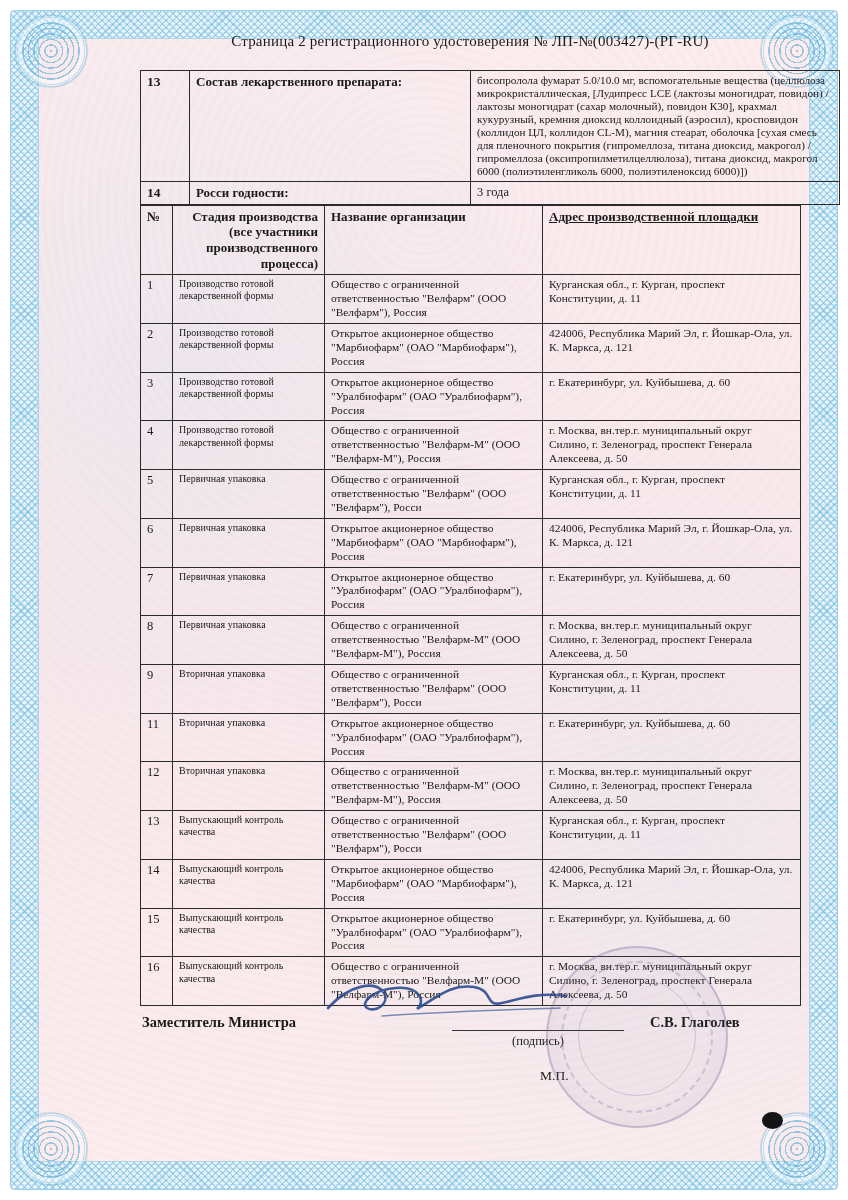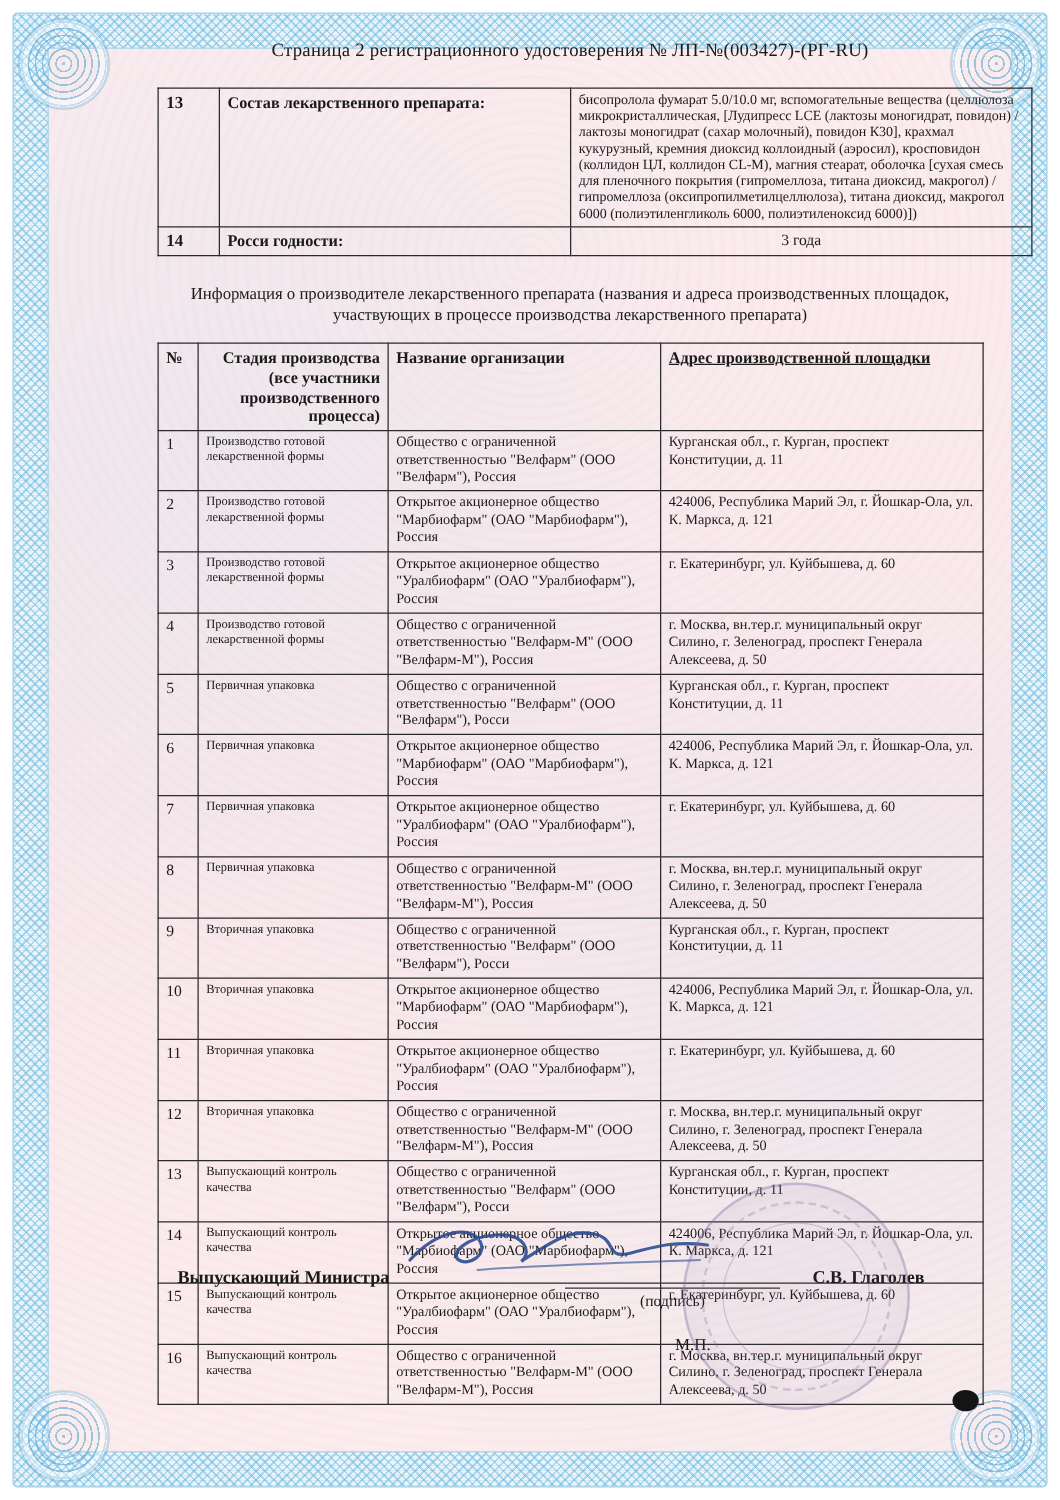--- a/index.html
+++ b/index.html
@@ -31,31 +31,31 @@
     position:absolute; width:70px; height:70px; border-radius:50%;
     background:
       repeating-radial-gradient(circle at 50% 50%, rgba(100,175,215,.65) 0 1.3px, rgba(255,255,255,0) 1.3px 5.5px);
     box-shadow: 0 0 0 2px rgba(100,175,215,.35), inset 0 0 0 6px rgba(255,255,255,.45);
   }
   .rosette.tl { left:16px; top:16px; }
   .rosette.tr { right:16px; top:16px; }
   .rosette.bl { left:16px; bottom:16px; }
   .rosette.br { right:16px; bottom:16px; }
 
-  .content { position:absolute; left:126px; top:33px; width:660px; }
+  .content { position:absolute; left:140px; top:33px; width:660px; }
   .doc-header { text-align:center; font-size:15px; letter-spacing:.2px; }
 
   table { border-collapse:collapse; table-layout:fixed; width:660px; background:transparent; }
   td, th { border:1px solid #2a2a2a; vertical-align:top; padding:3px 6px; overflow:hidden; }
 
   .info-table { margin-top:20px; }
   .info-table .num   { width:36px;  font-weight:bold; font-size:13.5px; }
   .info-table .label { width:268px; font-weight:bold; font-size:13px; }
   .info-table .value { width:356px; font-size:11.2px; line-height:1.16;margin-left:40px; }
-  .info-table .value.center { text-align:center; font-size:12.5px; }
+  .info-table .value.center { text-align:left; font-size:12.5px; }
 
   .intro { margin:22px 0 14px 0; text-align:center; font-size:13.4px; line-height:1.25; }
 
   .prod-table th { font-size:13px; text-align:left; font-weight:bold; line-height:1.2; }
   .prod-table td { font-size:11.4px; line-height:1.22; }
   .prod-table .c-num   { width:32px; }
   .prod-table .c-stage { width:152px;text-align:right; }
   .prod-table .c-org   { width:218px; }
   .prod-table .c-addr  { width:258px;text-decoration:underline; }
   .prod-table td:nth-child(1) { font-size:12.5px; }
@@ -111,21 +111,20 @@
         <td class="value">бисопролола фумарат 5.0/10.0 мг, вспомогательные вещества (целлюлоза микрокристаллическая, [Лудипресс LCE (лактозы моногидрат, повидон) / лактозы моногидрат (сахар молочный), повидон К30], крахмал кукурузный, кремния диоксид коллоидный (аэросил), кросповидон (коллидон ЦЛ, коллидон CL-M), магния стеарат, оболочка [сухая смесь для пленочного покрытия (гипромеллоза, титана диоксид, макрогол) / гипромеллоза (оксипропилметилцеллюлоза), титана диоксид, макрогол 6000 (полиэтиленгликоль 6000, полиэтиленоксид 6000)])</td>
       </tr>
       <tr>
         <td class="num">14</td>
         <td class="label">Росси годности:</td>
         <td class="value center">3 года</td>
       </tr>
     </tbody>
       </table>
 
-    <p class="intro">Информация о производителе лекарственного препарата (названия и адреса производственных площадок, участвующих в процессе производства лекарственного препарата)</p>
 
     <table class="prod-table">
       <colgroup>
         <col class="c-num">
           <col class="c-stage">
           <col class="c-org">
           <col class="c-addr">
       </colgroup>
       <thead>
         <tr>
@@ -184,68 +183,62 @@
             <td>Общество с ограниченной ответственностью "Велфарм-М" (ООО "Велфарм-М"), Россия</td>
             <td>г. Москва, вн.тер.г. муниципальный округ Силино, г. Зеленоград, проспект Генерала Алексеева, д. 50</td>
           </tr>
           <tr>
             <td>9</td>
             <td>Вторичная упаковка</td>
             <td>Общество с ограниченной ответственностью "Велфарм" (ООО "Велфарм"), Росси</td>
             <td>Курганская обл., г. Курган, проспект Конституции, д. 11</td>
           </tr>
           <tr>
-            <td>10</td>
+            <td>11</td>
             <td>Вторичная упаковка</td>
+            <td>Открытое акционерное общество "Уралбиофарм" (ОАО "Уралбиофарм"), Россия</td>
+            <td>г. Екатеринбург, ул. Куйбышева, д. 60</td>
+          </tr>
+          <tr>
+            <td>12</td>
+            <td>Вторичная упаковка</td>
+            <td>Общество с ограниченной ответственностью "Велфарм-М" (ООО "Велфарм-М"), Россия</td>
+            <td>г. Москва, вн.тер.г. муниципальный округ Силино, г. Зеленоград, проспект Генерала Алексеева, д. 50</td>
+          </tr>
+          <tr>
+            <td>13</td>
+            <td>Выпускающий контроль качества</td>
+            <td>Общество с ограниченной ответственностью "Велфарм" (ООО "Велфарм"), Росси</td>
+            <td>Курганская обл., г. Курган, проспект Конституции, д. 11</td>
+          </tr>
+          <tr>
+            <td>14</td>
+            <td>Выпускающий контроль качества</td>
             <td>Открытое акционерное общество "Марбиофарм" (ОАО "Марбиофарм"), Россия</td>
             <td>424006, Республика Марий Эл, г. Йошкар-Ола, ул. К. Маркса, д. 121</td>
           </tr>
           <tr>
-            <td>11</td>
-            <td>Вторичная упаковка</td>
-            <td>Открытое акционерное общество "Уралбиофарм" (ОАО "Уралбиофарм"), Россия</td>
-            <td>г. Екатеринбург, ул. Куйбышева, д. 60</td>
-          </tr>
-          <tr>
-            <td>12</td>
-            <td>Вторичная упаковка</td>
-            <td>Общество с ограниченной ответственностью "Велфарм-М" (ООО "Велфарм-М"), Россия</td>
-            <td>г. Москва, вн.тер.г. муниципальный округ Силино, г. Зеленоград, проспект Генерала Алексеева, д. 50</td>
-          </tr>
-          <tr>
-            <td>13</td>
-            <td>Выпускающий контроль качества</td>
-            <td>Общество с ограниченной ответственностью "Велфарм" (ООО "Велфарм"), Росси</td>
-            <td>Курганская обл., г. Курган, проспект Конституции, д. 11</td>
-          </tr>
-          <tr>
-            <td>14</td>
-            <td>Выпускающий контроль качества</td>
-            <td>Открытое акционерное общество "Марбиофарм" (ОАО "Марбиофарм"), Россия</td>
-            <td>424006, Республика Марий Эл, г. Йошкар-Ола, ул. К. Маркса, д. 121</td>
-          </tr>
-          <tr>
             <td>15</td>
             <td>Выпускающий контроль качества</td>
             <td>Открытое акционерное общество "Уралбиофарм" (ОАО "Уралбиофарм"), Россия</td>
             <td>г. Екатеринбург, ул. Куйбышева, д. 60</td>
           </tr>
           <tr>
             <td>16</td>
             <td>Выпускающий контроль качества</td>
             <td>Общество с ограниченной ответственностью "Велфарм-М" (ООО "Велфарм-М"), Россия</td>
             <td>г. Москва, вн.тер.г. муниципальный округ Силино, г. Зеленоград, проспект Генерала Алексеева, д. 50</td>
           </tr>
         </tbody>
     </table>
 
   </div>
 
   <div class="footer">
-    <div class="minister">Выпускающий Министра</div>
+    <div class="minister">Заместитель Министра</div>
 
     <svg class="signature" viewBox="0 0 250 58">
       <path d="M6 40 C 28 16, 54 12, 62 25 C 68 36, 53 45, 45 40 C 38 35, 50 22, 74 20
                C 98 18, 104 34, 95 41 C 118 27, 130 16, 152 19 C 172 22, 162 39, 180 35
                C 198 31, 214 24, 244 28" fill="none" stroke="#27488f" stroke-width="2.6" stroke-linecap="round" opacity="0.88"></path>
       <path d="M60 48 C 110 44, 180 42, 238 40" fill="none" stroke="#27488f" stroke-width="1.6" stroke-linecap="round" opacity="0.6"></path>
     </svg>
 
     <div class="sig-line"></div>
     <div class="sig-caption">(подпись)</div>

